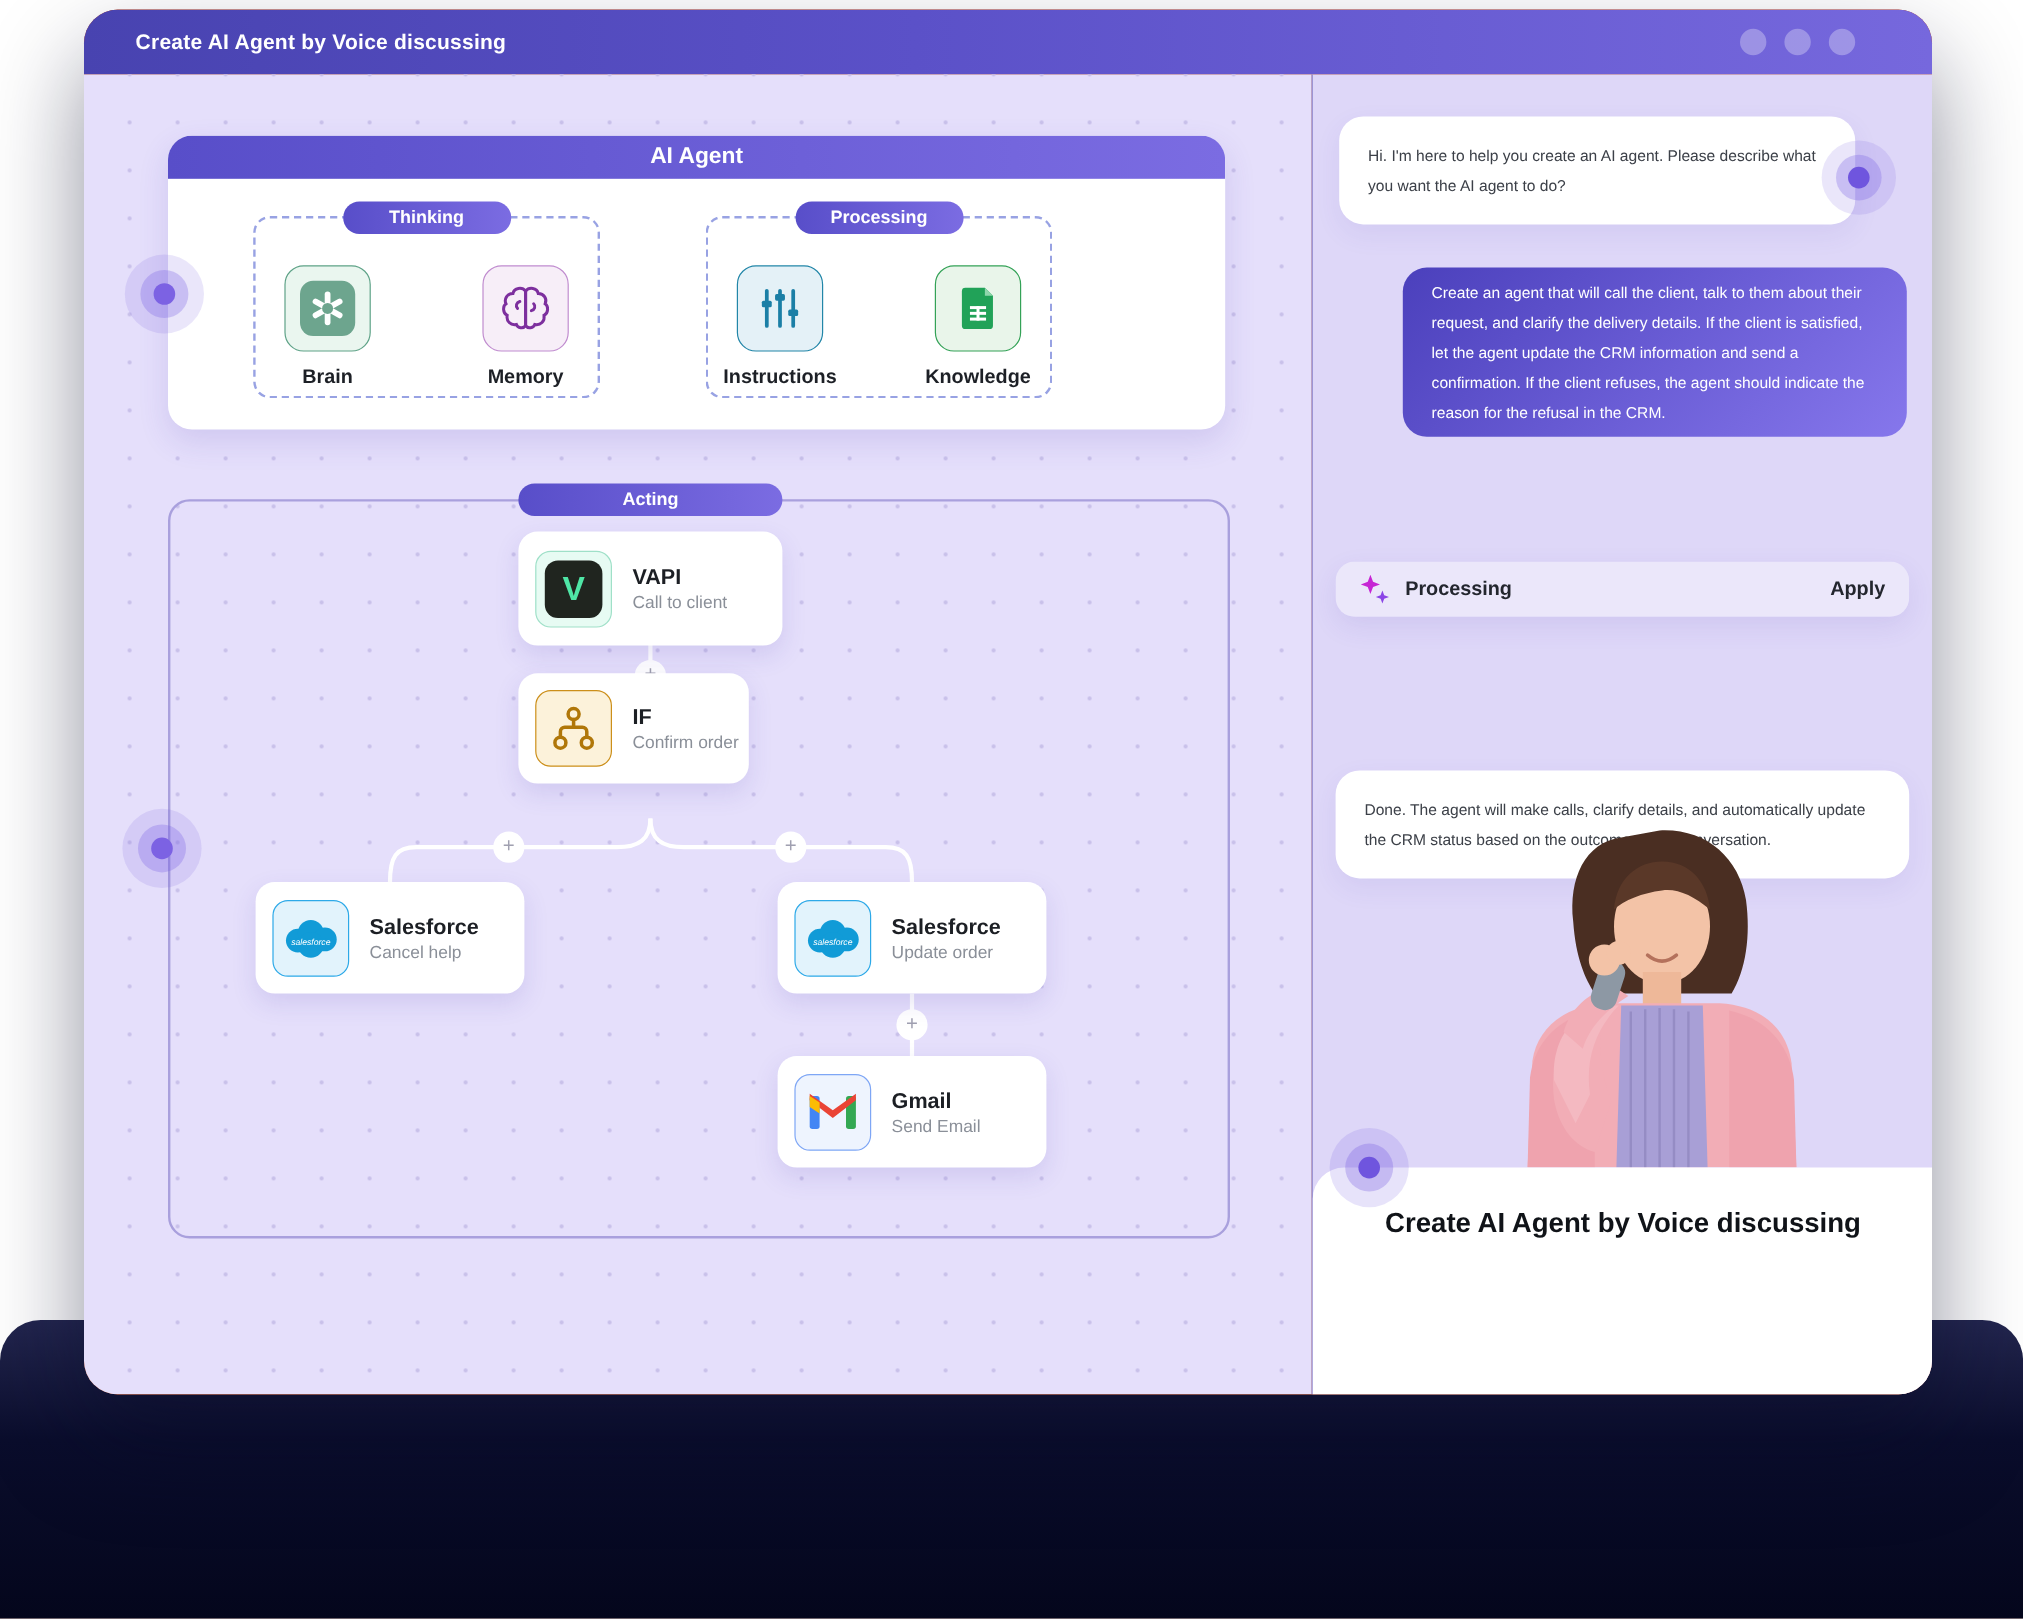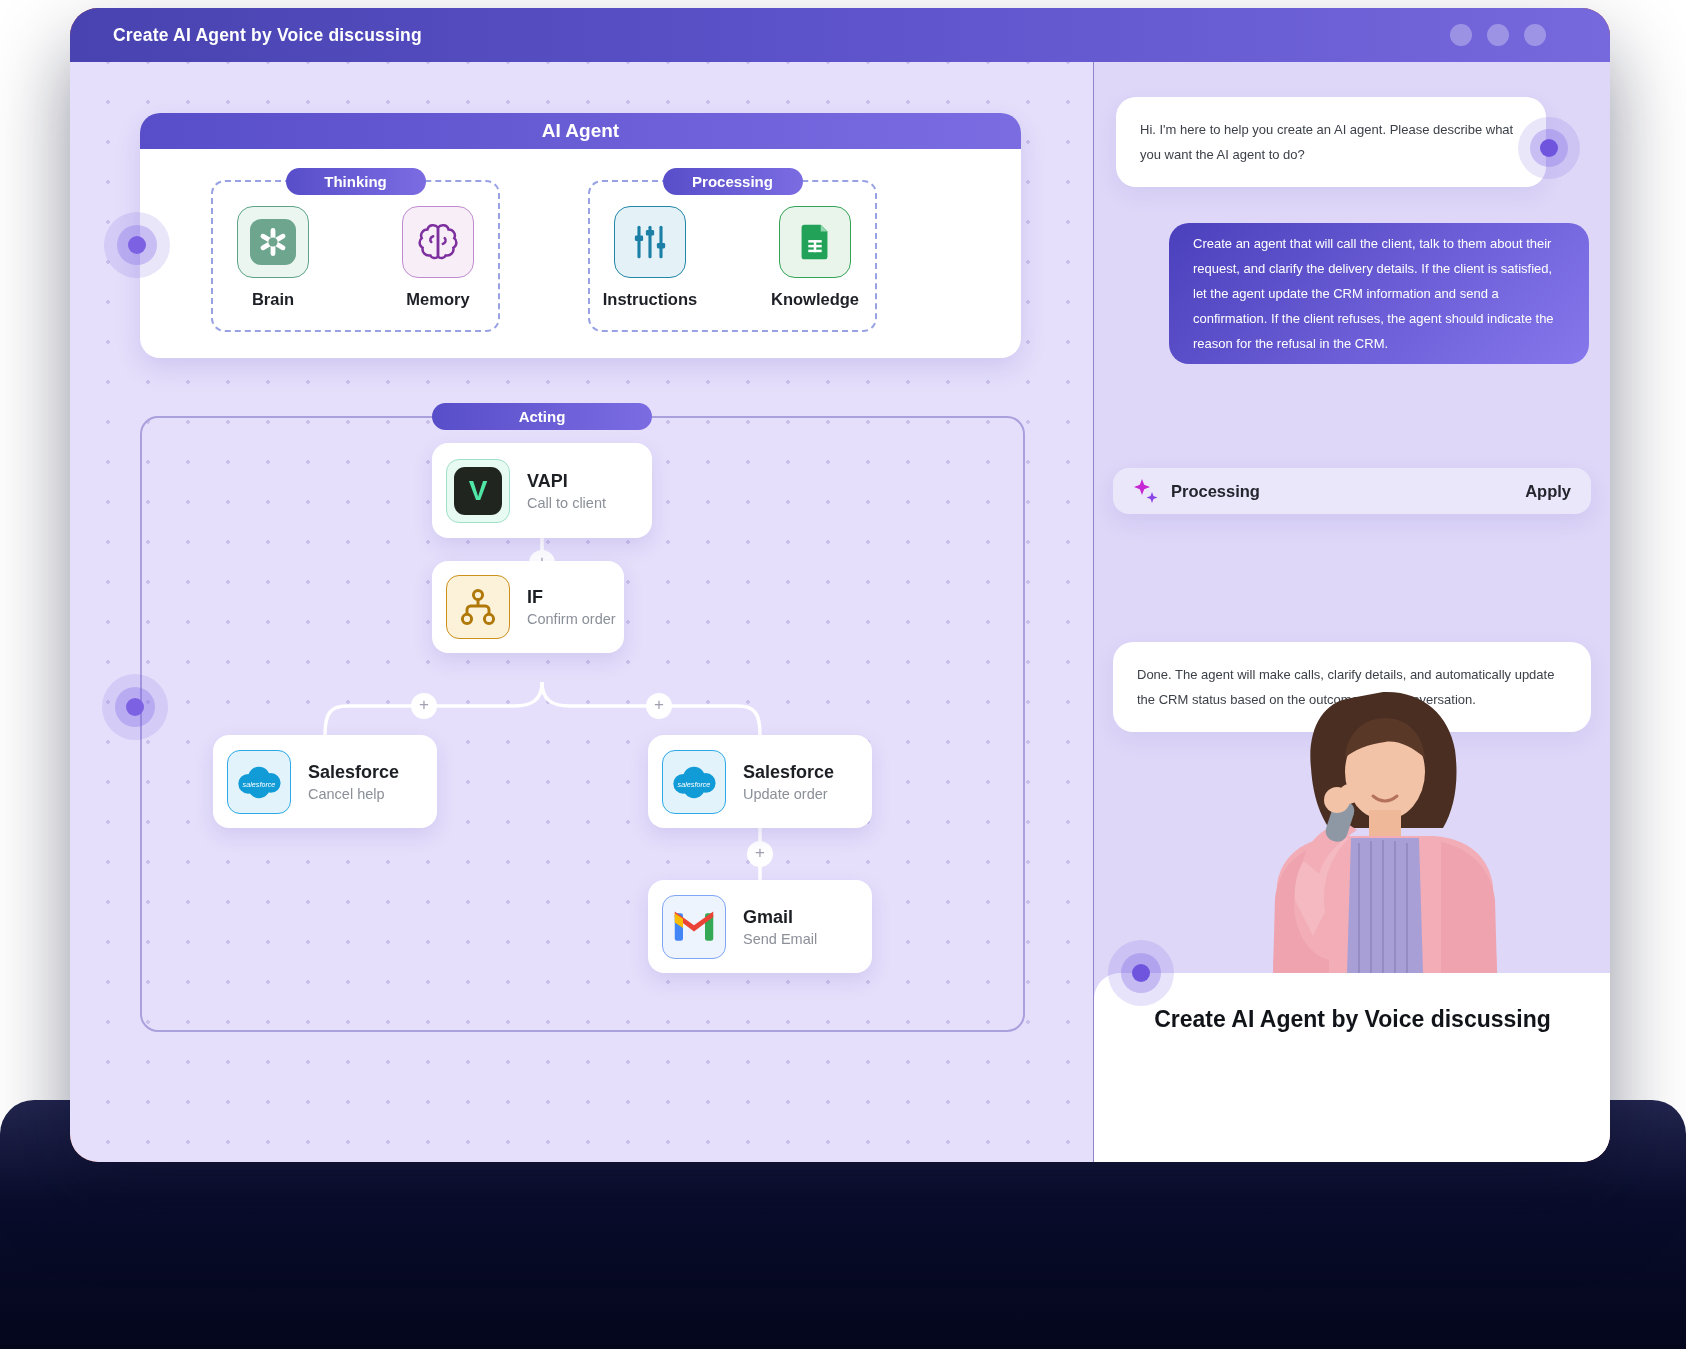--- a/index.html
+++ b/index.html
@@ -26,21 +26,21 @@
   .agent-head{height:36px;background:linear-gradient(90deg,#584ec9,#7b6ce2);
     display:flex;align-items:center;justify-content:center;color:#fff;
     font-weight:bold;font-size:19px;}
   .group-box{position:absolute;top:67px;width:285px;height:148px;border:2px dashed #98a2e3;
     border-radius:14px;}
   .group-box.thinking{left:71px;}
   .group-box.processing{left:448px;}
   .pill{position:absolute;top:-14px;left:50%;transform:translateX(-50%);
     background:linear-gradient(90deg,#584ec9,#7b6ce2);color:#fff;font-weight:bold;
     font-size:15px;padding:5px 0;width:140px;text-align:center;border-radius:999px;}
-  .tile-row{position:absolute;top:24px;left:0;width:100%;display:flex;justify-content:flex-end;gap:45px;}
+  .tile-row{position:absolute;top:39px;left:0;width:100%;display:flex;justify-content:flex-end;gap:45px;}
   .tile{width:125px;display:flex;flex-direction:column;align-items:center;}
   .tile-icon{width:72px;height:72px;border-radius:16px;display:flex;align-items:center;
     justify-content:center;box-sizing:border-box;}
   .tile-label{margin-top:12px;font-weight:bold;font-size:16.5px;color:#1d2026;}
   .ic-openai{background:#eaf6ef;border:1.5px solid #5ea287;}
   .ic-memory{background:#f7eef8;border:1.5px solid #c08ccf;}
   .ic-sheets{background:#e9f5ea;border:1.5px solid #34a257;}
   .ic-sliders{background:#e4f1f7;border:1.5px solid #2286a8;}
   .openai-badge{width:46px;height:46px;border-radius:11px;background:#6da58e;
     display:flex;align-items:center;justify-content:center;}

